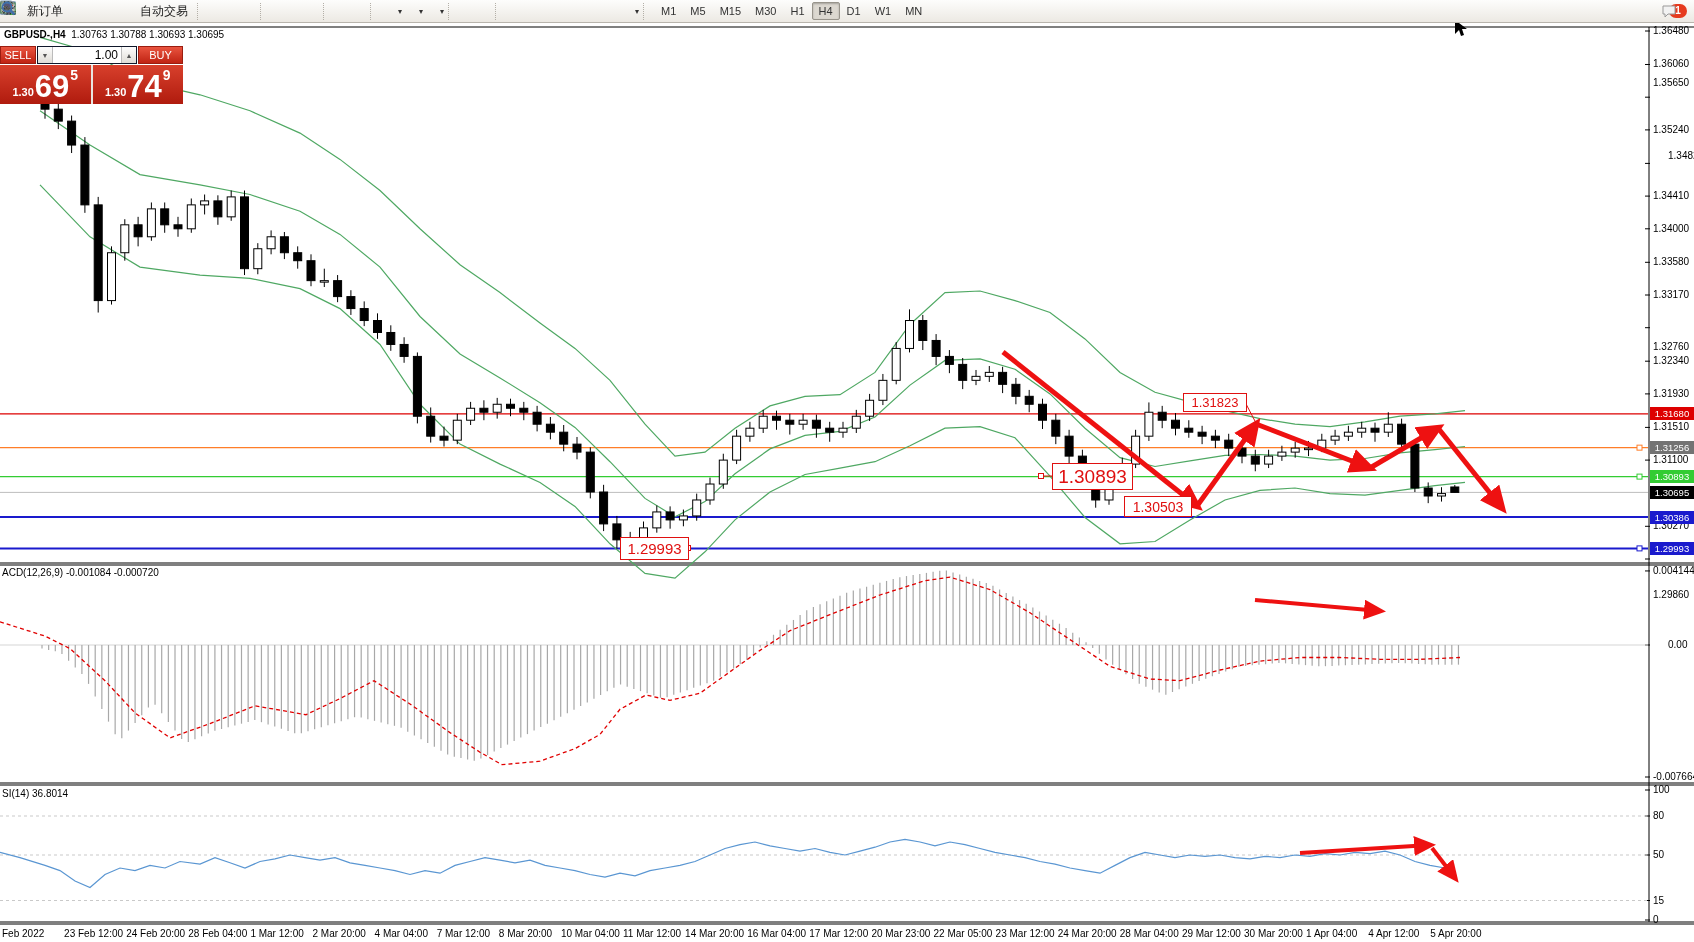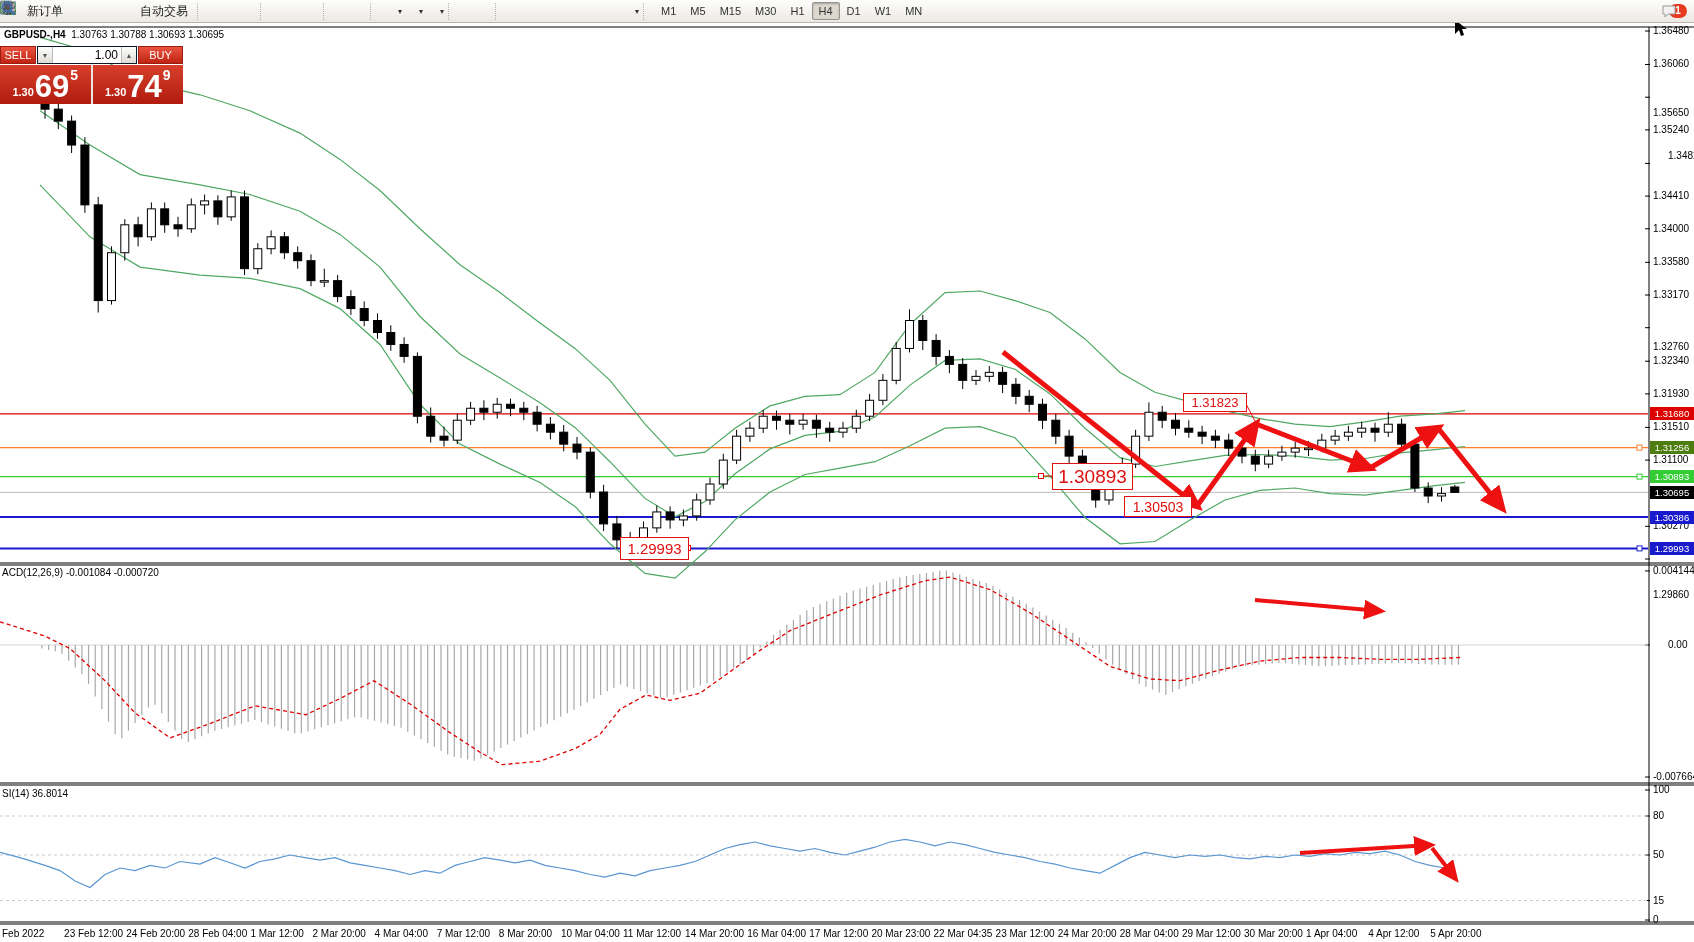--- a/index.html
+++ b/index.html
@@ -835,36 +835,36 @@
         <rect x="685.5" y="545.5" width="5" height="5" fill="#fff" stroke="#e01010"></rect>
       </g>
     <g id="g-cursor">
         <polygon points="1455,20 1455,34 1459,30 1461,36 1464,35 1462,29 1467,29" fill="#000"></polygon>
       </g>
   </svg>
 
   <div id="labels-layer">
       <div class="ax-lbl" style="top: 25px;">1.36480</div>
       <div class="ax-lbl" style="top: 58.4985px;">1.36060</div>
-      <div class="ax-lbl" style="top: 107px;">1.35650</div>
+      <div class="ax-lbl" style="top: 77px;">1.35650</div>
       <div class="ax-lbl" style="top: 123.9px;">1.35240</div>
       <div class="ax-lbl" style="top: 150px; margin-left: 15px;">1.34820</div>
       <div class="ax-lbl" style="top: 190.1px;">1.34410</div>
       <div class="ax-lbl" style="top: 222.801px;">1.34000</div>
       <div class="ax-lbl" style="top: 256.299px;">1.33580</div>
       <div class="ax-lbl" style="top: 289px;">1.33170</div>
       <div class="ax-lbl" style="top: 321.701px; margin-top: 19px;">1.32760</div>
       <div class="ax-lbl" style="top: 355.199px;">1.32340</div>
       <div class="ax-lbl" style="top: 387.9px;">1.31930</div>
       <div class="ax-lbl" style="top: 421.399px;">1.31510</div>
       <div class="ax-lbl" style="top: 454.1px;">1.31100</div>
       <div class="ax-lbl" style="top: 520.299px;">1.30270</div>
       <div class="ax-lbl" style="top: 553px; margin-top: 36px;">1.29860</div>
       <div class="ax-badge" style="top: 407.34px; background: rgb(221, 0, 0);">1.31680</div>
-      <div class="ax-badge" style="top: 441.157px; background: #4d7c0f;">1.31256</div>
+      <div class="ax-badge" style="top: 441.157px; background: #737373;">1.31256</div>
       <div class="ax-badge" style="top: 470.11px; background: rgb(51, 204, 51);">1.30893</div>
       <div class="ax-badge" style="top: 485.902px; background: rgb(0, 0, 0);">1.30695</div>
       <div class="ax-badge" style="top: 510.547px; background: rgb(26, 26, 205);">1.30386</div>
       <div class="ax-badge" style="top: 541.892px; background: rgb(26, 26, 205);">1.29993</div>
       <div class="ax-lbl" style="top: 564.947px;">0.004144</div>
       <div class="ax-lbl" style="top: 639px; padding-left: 15px;">0.00</div>
       <div class="ax-lbl" style="top: 771px;">-0.007664</div>
       <div class="ax-lbl" style="top: 784px;">100</div>
       <div class="ax-lbl" style="top: 810px;">80</div>
       <div class="ax-lbl" style="top: 849px;">50</div>
@@ -878,21 +878,21 @@
       <div class="date-lbl" style="left: 312.5px;">2 Mar 20:00</div>
       <div class="date-lbl" style="left: 374.6px;">4 Mar 04:00</div>
       <div class="date-lbl" style="left: 436.7px;">7 Mar 12:00</div>
       <div class="date-lbl" style="left: 498.8px;">8 Mar 20:00</div>
       <div class="date-lbl" style="left: 560.9px;">10 Mar 04:00</div>
       <div class="date-lbl" style="left: 623px;">11 Mar 12:00</div>
       <div class="date-lbl" style="left: 685.1px;">14 Mar 20:00</div>
       <div class="date-lbl" style="left: 747.2px;">16 Mar 04:00</div>
       <div class="date-lbl" style="left: 809.3px;">17 Mar 12:00</div>
       <div class="date-lbl" style="left: 871.4px;">20 Mar 23:00</div>
-      <div class="date-lbl" style="left: 933.5px;">22 Mar 04:35</div>
+      <div class="date-lbl" style="left: 933.5px;">22 Mar 05:00</div>
       <div class="date-lbl" style="left: 995.6px;">23 Mar 12:00</div>
       <div class="date-lbl" style="left: 1057.7px;">24 Mar 20:00</div>
       <div class="date-lbl" style="left: 1119.8px;">28 Mar 04:00</div>
       <div class="date-lbl" style="left: 1181.9px;">29 Mar 12:00</div>
       <div class="date-lbl" style="left: 1244px;">30 Mar 20:00</div>
       <div class="date-lbl" style="left: 1306.1px;">1 Apr 04:00</div>
       <div class="date-lbl" style="left: 1368.2px;">4 Apr 12:00</div>
       <div class="date-lbl" style="left: 1430.3px;">5 Apr 20:00</div>
       <div class="pr-box" style="left: 1183px; top: 393px; width: 62px; height: 17px; font-size: 13px;">1.31823</div>
       <div class="pr-box" style="left: 1052px; top: 463px; width: 79px; height: 25px; font-size: 19px;">1.30893</div>

